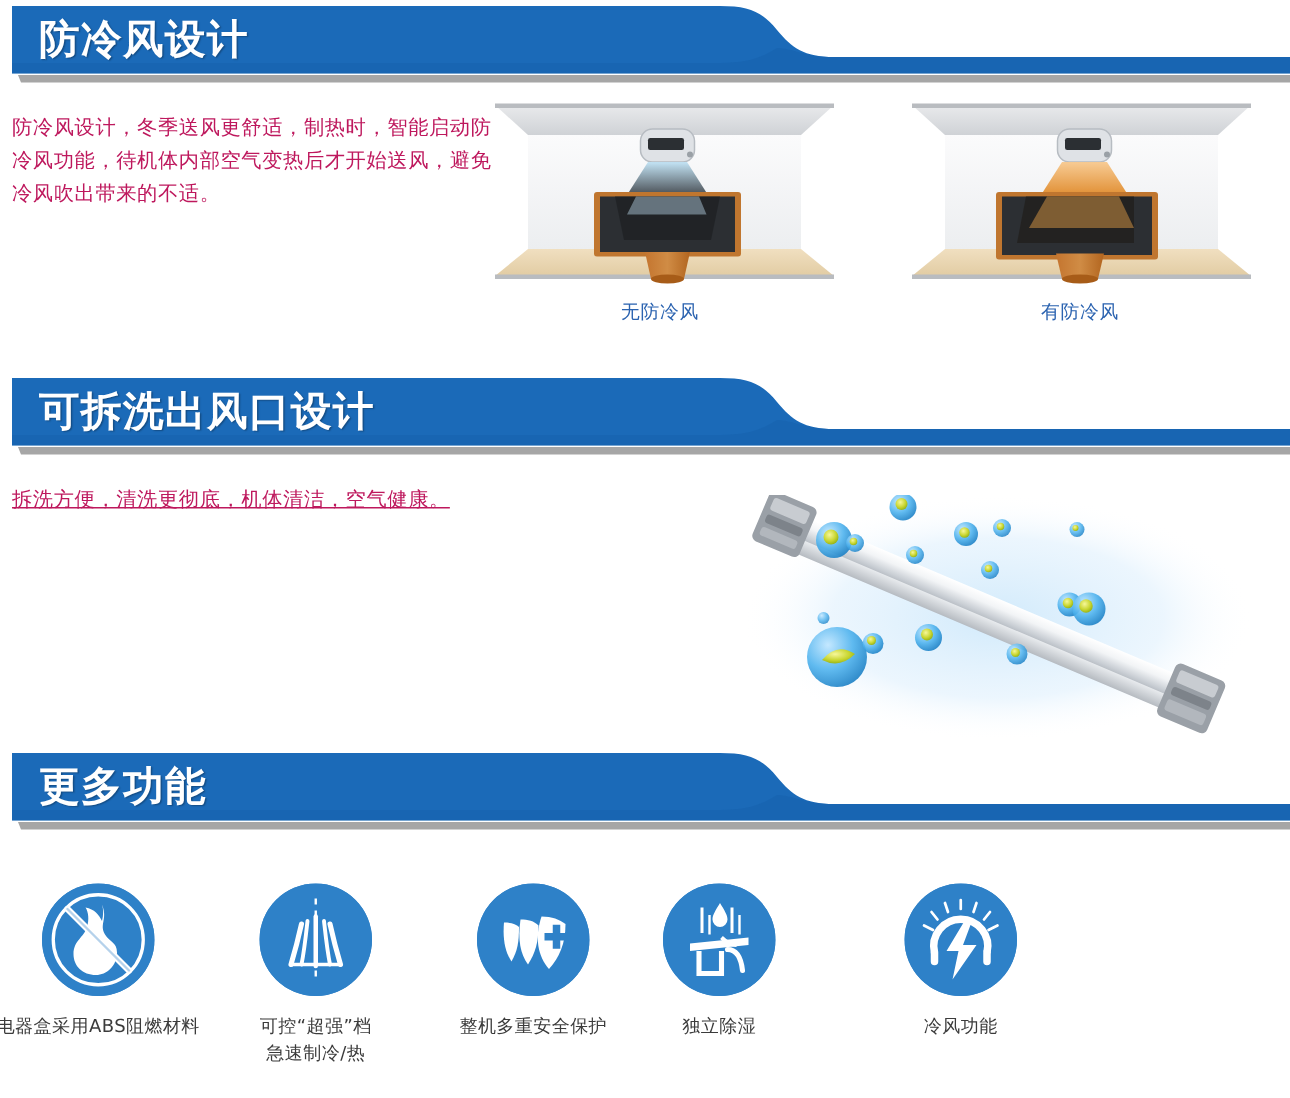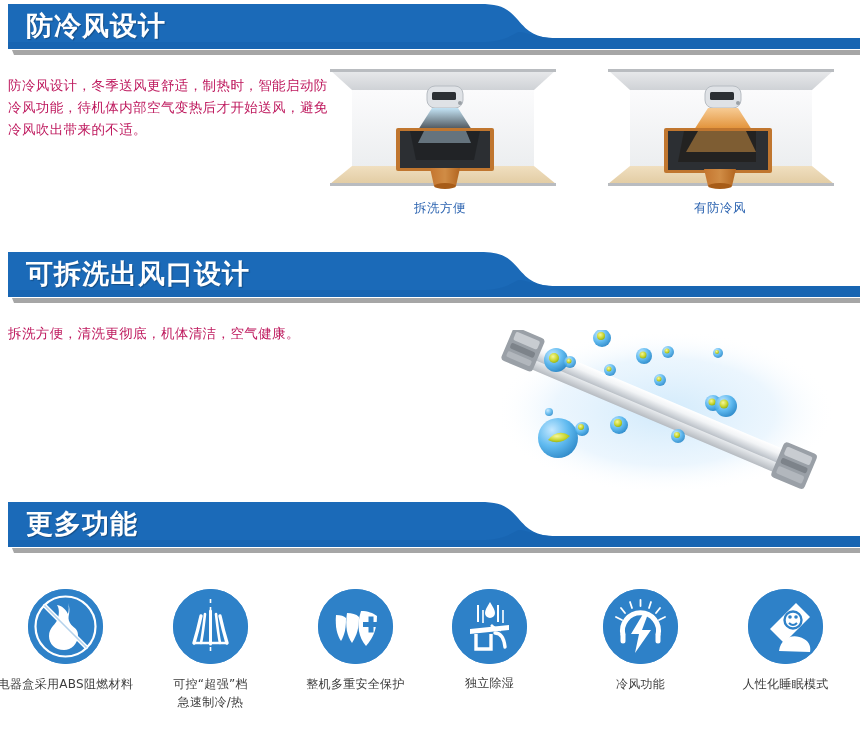--- a/index.html
+++ b/index.html
@@ -170,33 +170,33 @@
       <polygon points="102,40 132,40 146,62 88,62" fill="url(#warm2)" opacity="0.95"></polygon>
       <rect x="58" y="60" width="108" height="45" rx="2" fill="#c0762f"></rect>
       <rect x="62" y="63" width="100" height="39" fill="#2c2f33"></rect>
       <polygon points="78,63 150,63 150,94 72,94" fill="#221f1d" opacity="0.8"></polygon>
       <polygon points="92,63 140,63 150,84 80,84" fill="#d99845" opacity="0.5"></polygon>
       <path d="M98,101 L130,101 L126,118 L102,118 Z" fill="url(#tbl2)"></path>
       <ellipse cx="114" cy="118" rx="12" ry="3" fill="#a75c18"></ellipse>
     </svg>
   </div>
 
-  <div class="cap" style="left:360px;top:200px;width:160px;">拆洗方便</div>
+  <div class="cap" style="left:360px;top:200px;width:160px;">无防冷风</div>
   <div class="cap" style="left:640px;top:200px;width:160px;">有防冷风</div>
 
   <div class="banner" style="top:250px;text-align:right;">
     <svg width="860" height="56" viewBox="0 0 860 56">
       <path d="M12,48 L860,48 L860,53 L14,53 Z" fill="#a6a6a6"></path>
       <path d="M8,2 L480,2 C500,2 508,6 518,18 C528,30 536,36 556,36 L860,36 L860,47 L8,47 Z" fill="#1b6ab8"></path>
       <path d="M8,40 L480,40 C500,40 508,36 518,30 C528,30 536,36 556,36 L860,36 L860,47 L8,47 Z" fill="#155da6" opacity="0.35"></path>
     </svg>
     <div class="btitle">可拆洗出风口设计</div>
   </div>
 
-  <div class="copy" style="left:8px;top:322px;width:460px;">拆洗方便，清洗更彻底，机体清洁，空气健康。</div>
+  <div class="copy" style="left:8px;top:322px;width:460px;text-decoration:underline;">拆洗方便，清洗更彻底，机体清洁，空气健康。</div>
 
   <div class="outlet" style="left:450px;top:330px;">
     <svg width="410" height="165" viewBox="0 0 410 165">
       <defs>
         <radialGradient id="glow" cx="0.5" cy="0.5" r="0.5">
           <stop offset="0" stop-color="#cfe9fb" stop-opacity="0.95"></stop>
           <stop offset="0.65" stop-color="#dff0fd" stop-opacity="0.6"></stop>
           <stop offset="1" stop-color="#ffffff" stop-opacity="0"></stop>
         </radialGradient>
         <linearGradient id="bar" x1="0" y1="0" x2="0" y2="1">
@@ -330,21 +330,21 @@
           <path d="M29,24 c5,0 9,1 12,4 c0,11 -2,18 -7,26 c-5,-7 -7,-16 -5,-30z" fill="#ffffff"></path>
           <path d="M43,22 c7,0 12,2 16,5 c0,13 -4,22 -11,30 c-7,-8 -10,-20 -5,-35z" fill="#ffffff"></path>
           <rect x="45" y="33" width="16" height="5" fill="#2e81c8"></rect>
           <rect x="50.5" y="27.5" width="5" height="16" fill="#2e81c8"></rect>
           <path d="M43,22 c7,0 12,2 16,5 c0,13 -4,22 -11,30 c-7,-8 -10,-20 -5,-35z" fill="none" stroke="#2e81c8" stroke-width="0"></path>
         </svg>
       </div>
       <div class="flabel">整机多重安全保护</div>
     </div>
 
-    <div class="feat" style="left:418px;top:14px;font-family:Liberation Mono, monospace;">
+    <div class="feat" style="left:408px;top:14px;">
       <div class="circle">
         <svg width="75" height="75" viewBox="0 0 75 75">
           <circle cx="37.5" cy="37.5" r="37.5" fill="#2e81c8"></circle>
           <path d="M38,13 c3,5 5,8 5,11 a5,5 0 0 1 -10,0 c0,-3 2,-6 5,-11z" fill="#ffffff"></path>
           <line x1="26" y1="16" x2="26" y2="33" stroke="#ffffff" stroke-width="2"></line>
           <line x1="31" y1="21" x2="31" y2="34" stroke="#ffffff" stroke-width="1.6"></line>
           <line x1="46" y1="16" x2="46" y2="33" stroke="#ffffff" stroke-width="2"></line>
           <line x1="51" y1="21" x2="51" y2="34" stroke="#ffffff" stroke-width="1.6"></line>
           <path d="M18,40 L57,36 L57,41 L18,45 Z" fill="#ffffff"></path>
           <path d="M24,45 L24,60 L39,60 L39,45" fill="none" stroke="#ffffff" stroke-width="3.4"></path>
@@ -369,30 +369,16 @@
             <line x1="62" y1="28" x2="56" y2="31"></line>
           </g>
           <path d="M20,46 a18,18 0 1 1 35,0" fill="none" stroke="#ffffff" stroke-width="5"></path>
           <path d="M20,46 L20,52 M55,46 L55,52" stroke="#ffffff" stroke-width="5" stroke-linecap="round"></path>
           <path d="M40,25 L28,45 L36,45 L32,64 L48,41 L39,41 L45,25 Z" fill="#ffffff"></path>
         </svg>
       </div>
       <div class="flabel">冷风功能</div>
     </div>
 
-    <div class="feat" style="left:714px;top:14px;">
-      <div class="circle">
-        <svg width="75" height="75" viewBox="0 0 75 75">
-          <circle cx="37.5" cy="37.5" r="37.5" fill="#2e81c8"></circle>
-          <path d="M22,40 L48,14 L62,28 L36,54 Z" fill="#ffffff"></path>
-          <circle cx="45" cy="31" r="8.5" fill="none" stroke="#2e81c8" stroke-width="2.4"></circle>
-          <circle cx="42" cy="28" r="1.8" fill="#2e81c8"></circle>
-          <circle cx="48" cy="28" r="1.8" fill="#2e81c8"></circle>
-          <path d="M41,34 q4,4 8,0" fill="none" stroke="#2e81c8" stroke-width="2"></path>
-          <path d="M31,62 C33,48 46,44 56,50 C62,53 63,59 62,63 Z" fill="#ffffff"></path>
-        </svg>
-      </div>
-      <div class="flabel">人性化睡眠模式</div>
-    </div>
 
   </div>
 
 </div>
 
 </body></html>

